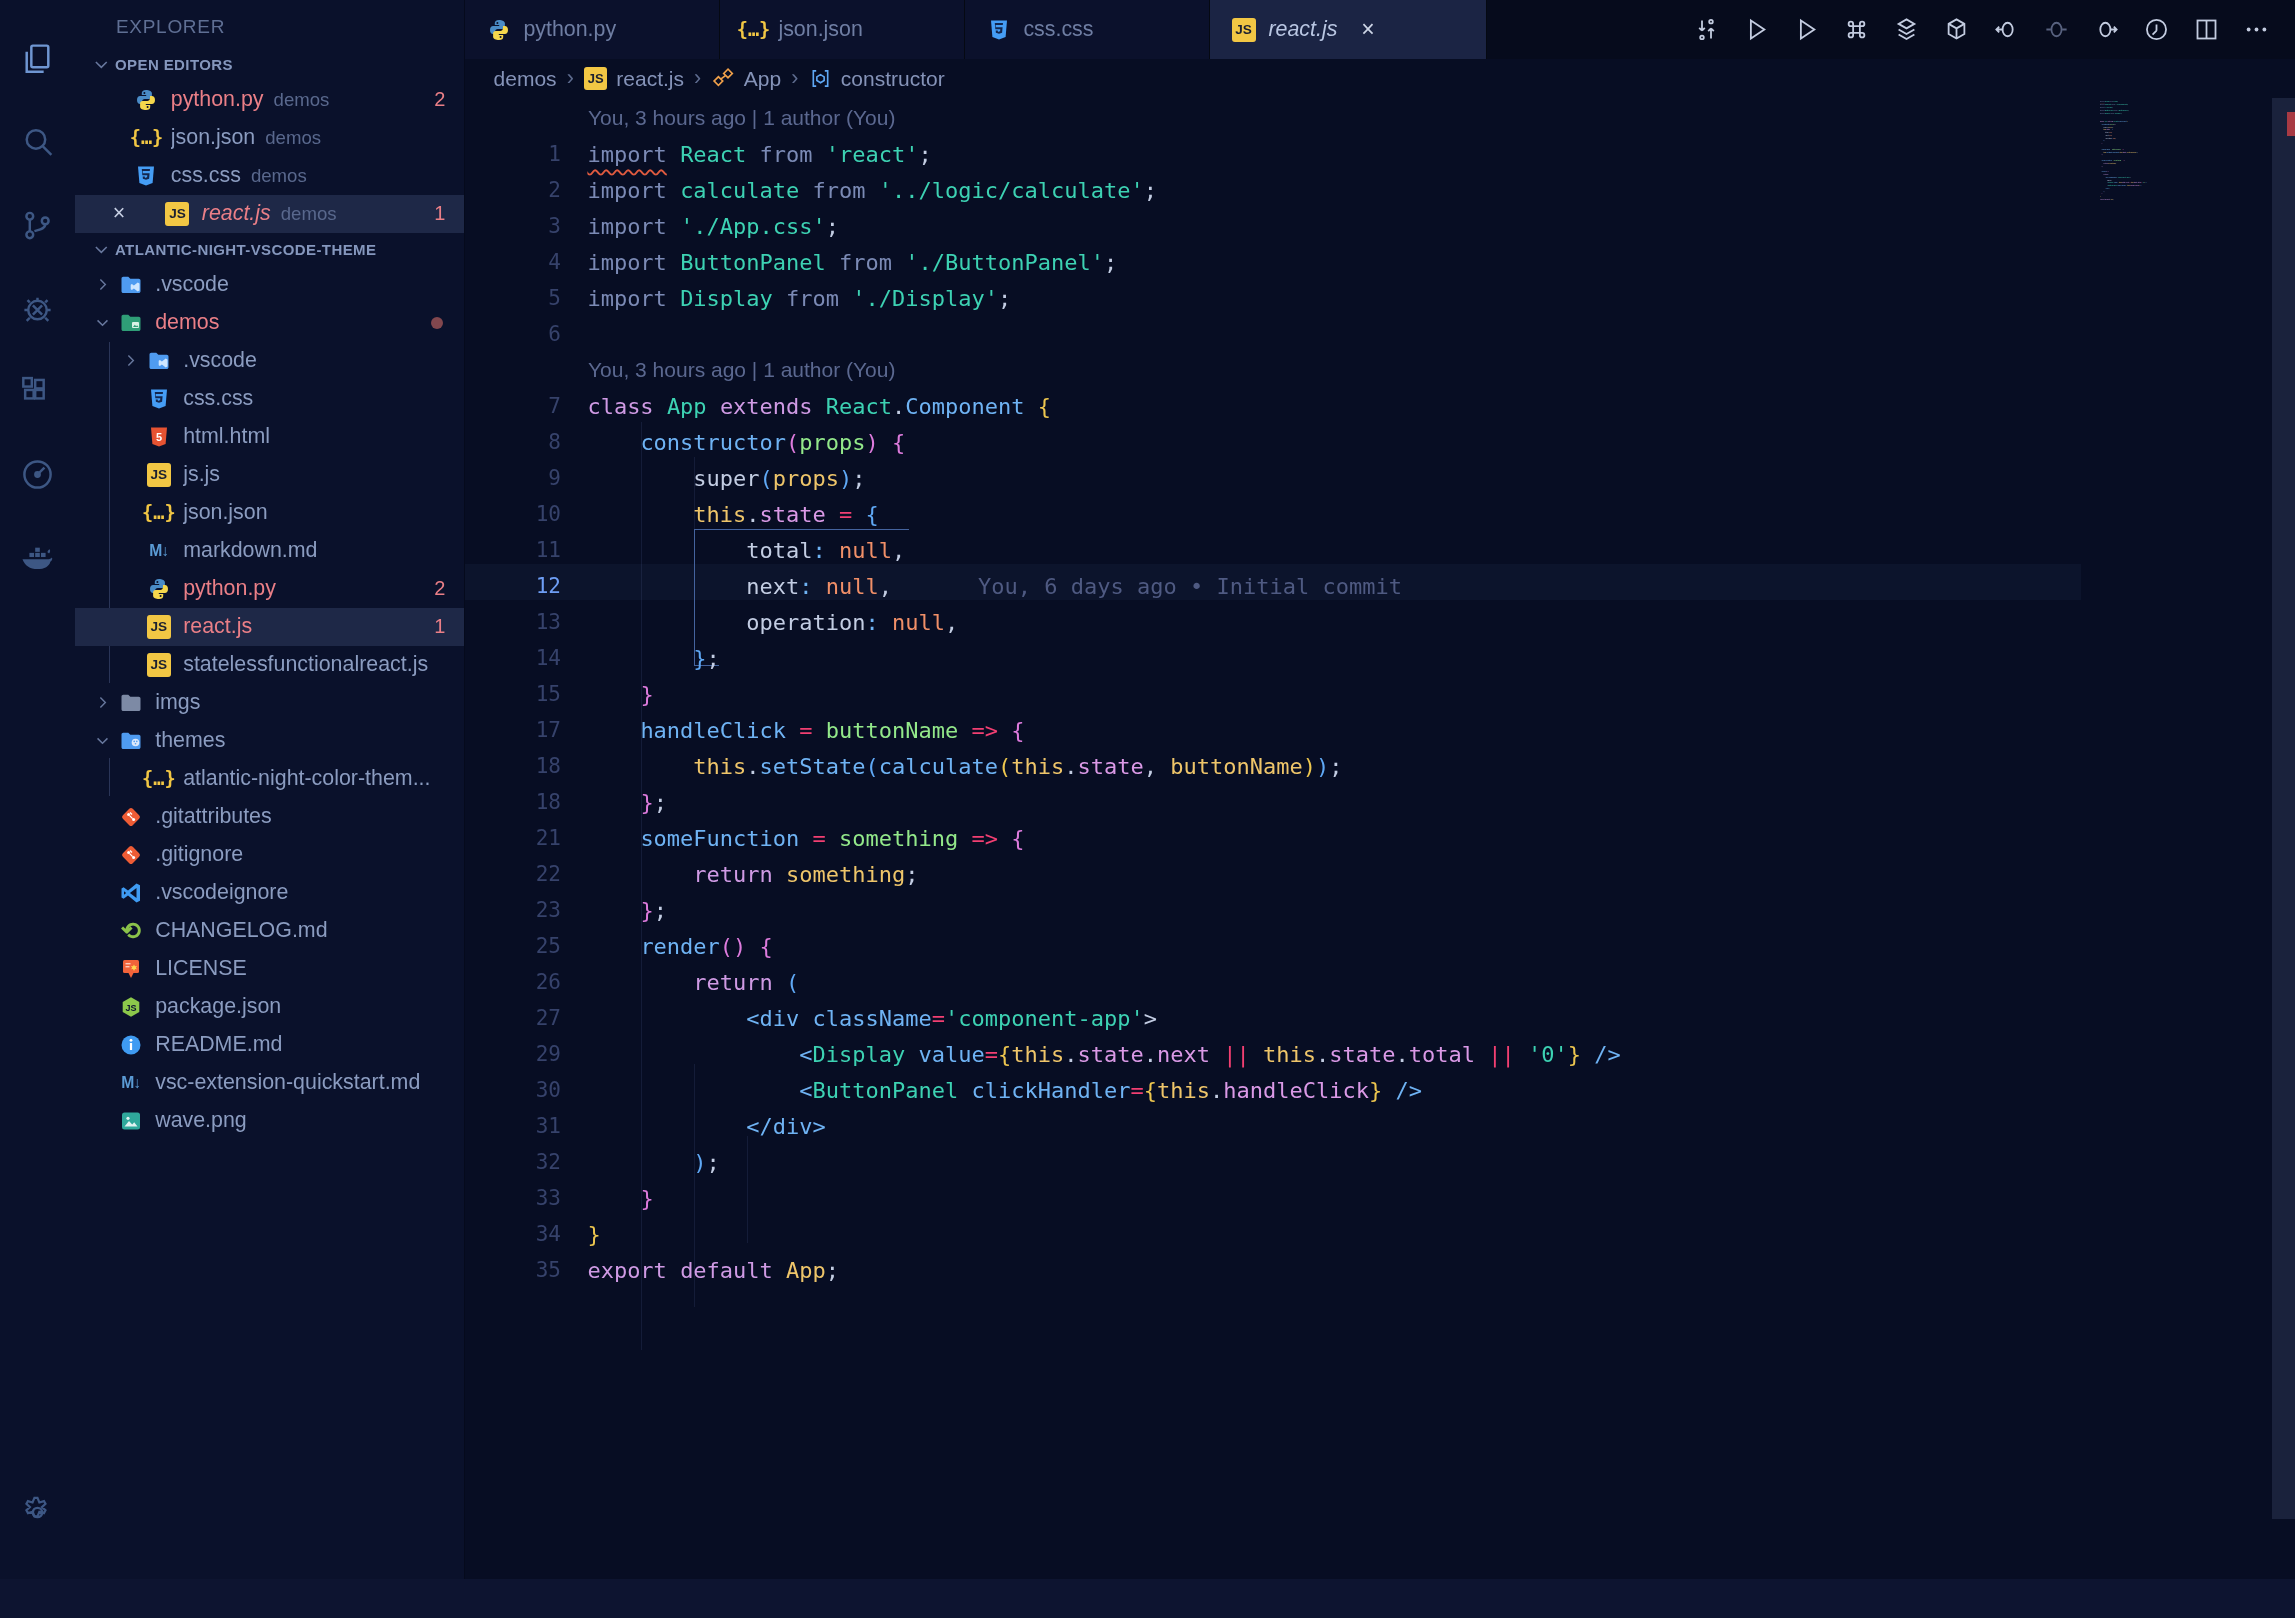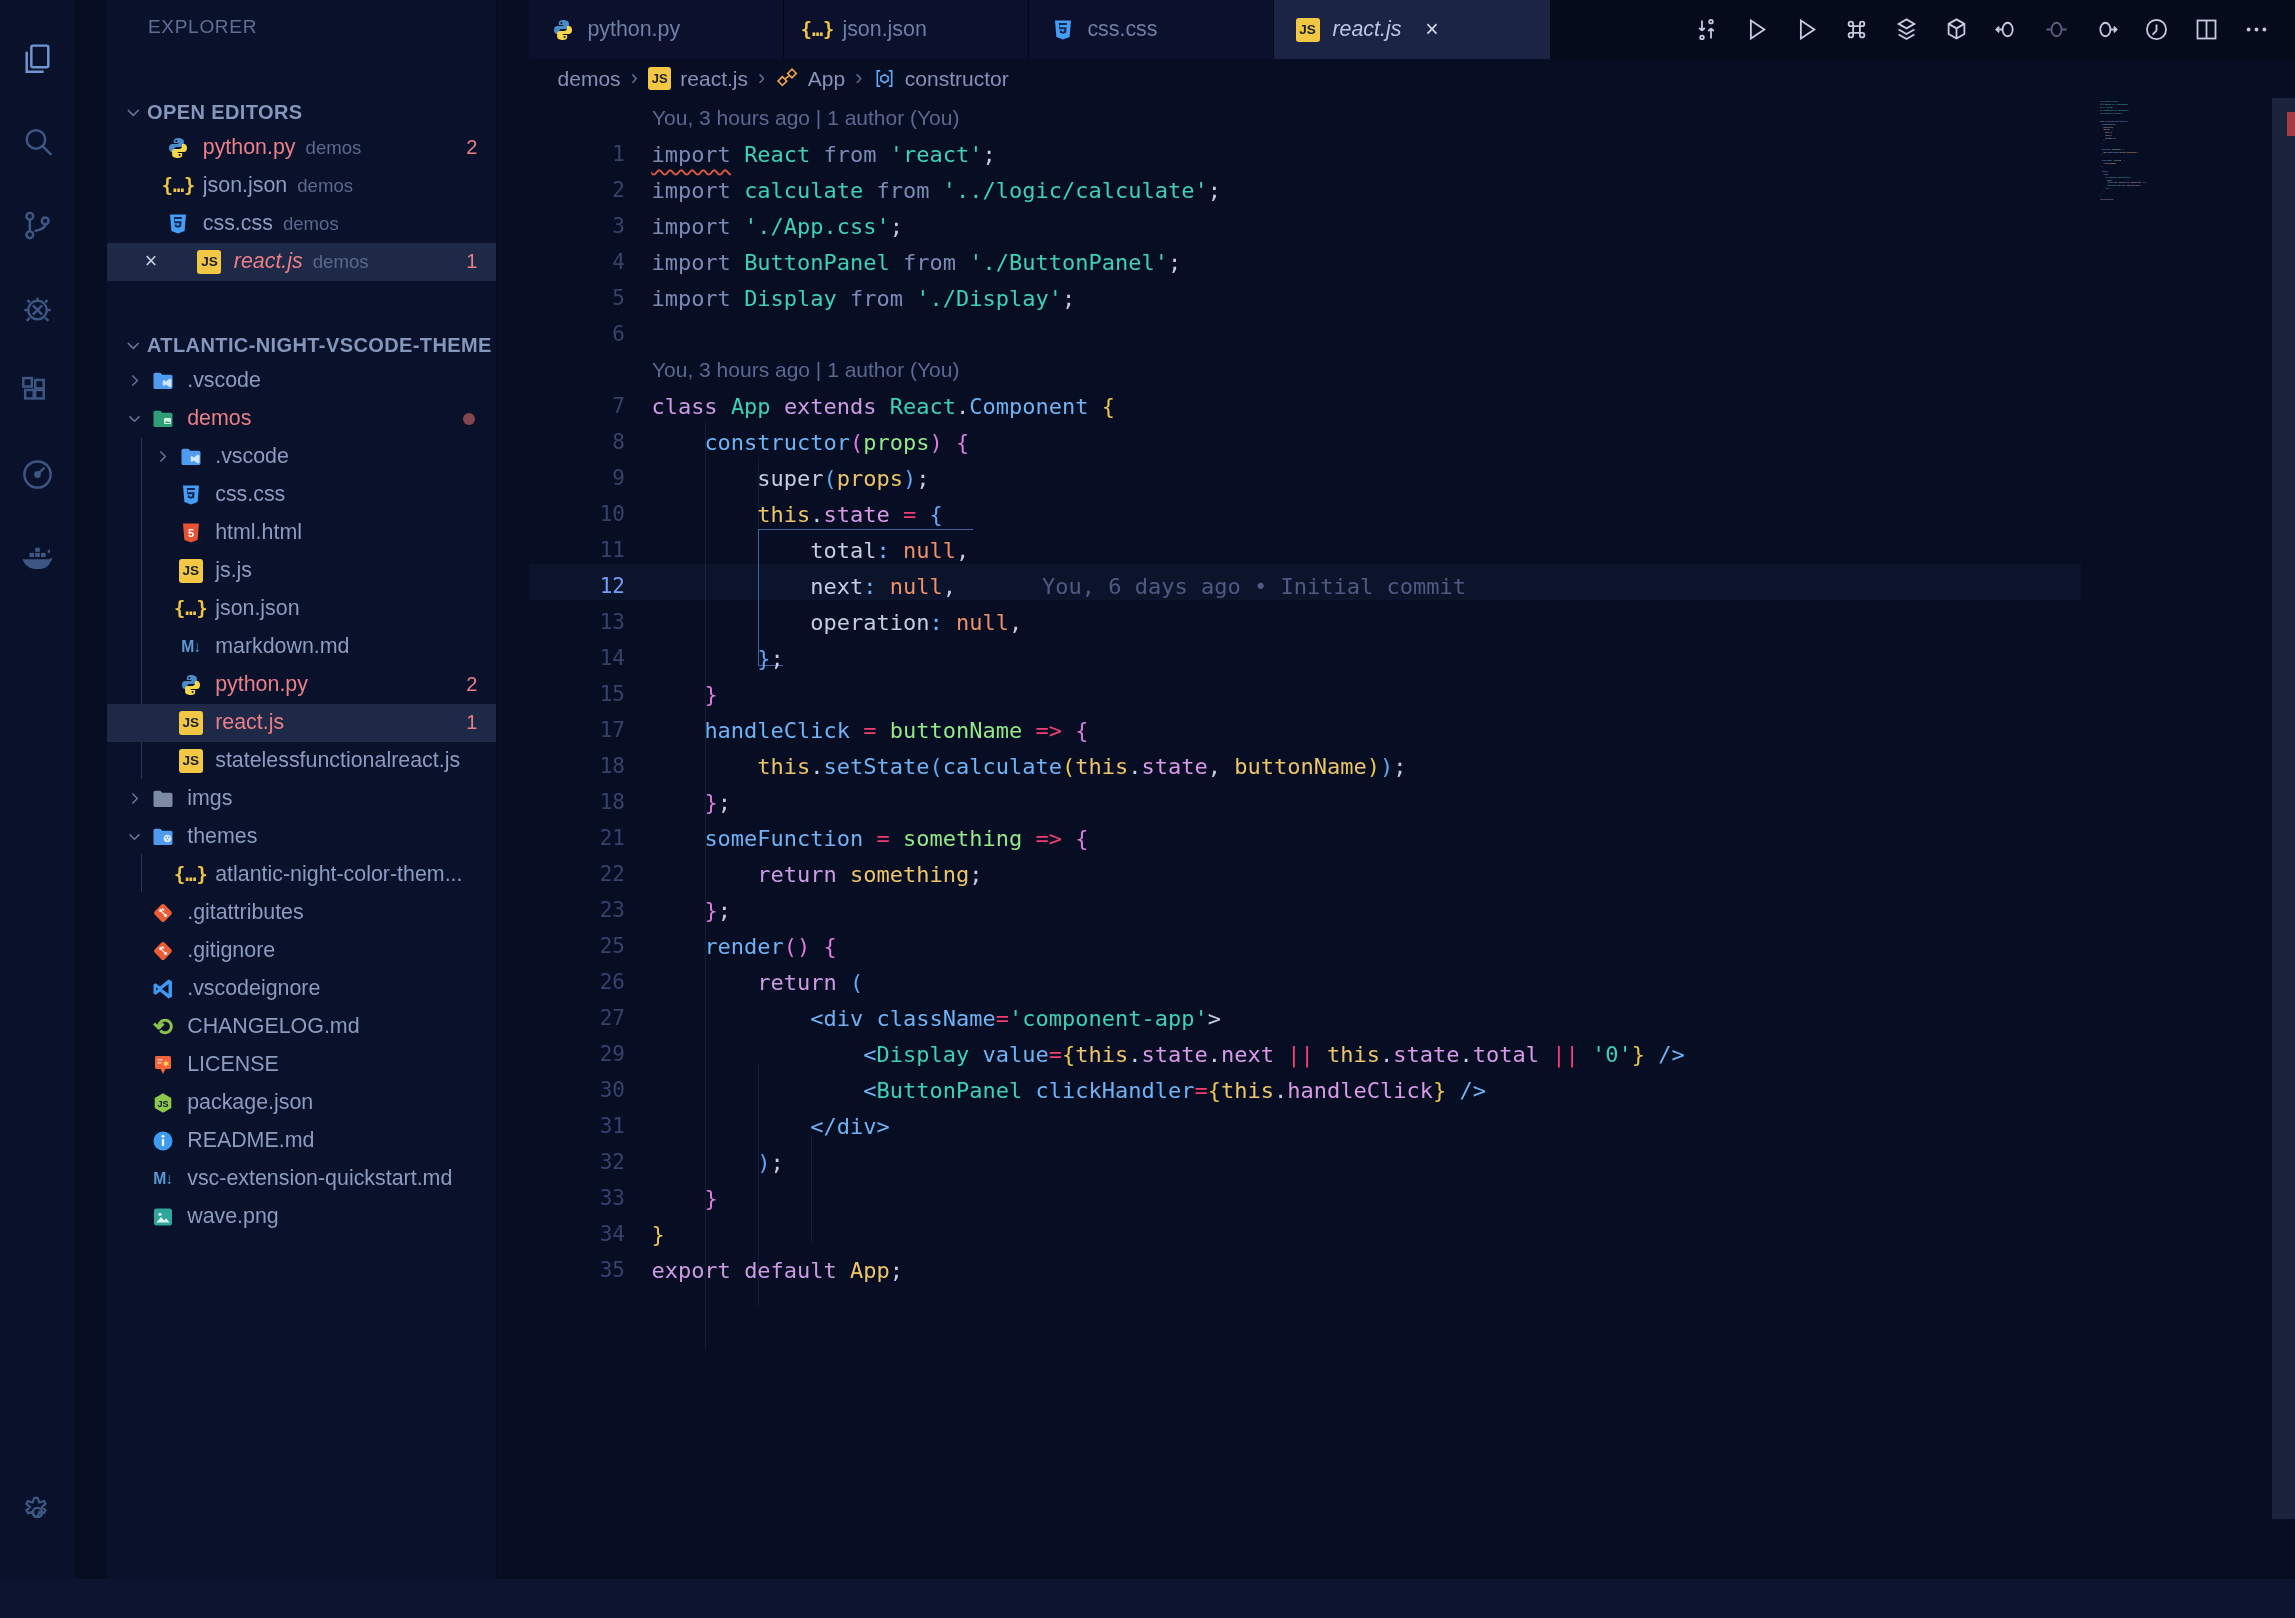--- a/index.html
+++ b/index.html
@@ -1,34 +1,34 @@
 <!DOCTYPE html>
 <html style="font-size:11.4px"><head>
 <meta charset="utf-8">
 <style>
   html,body{margin:0;padding:0;background:#070d23;}
   body{width:2295px;height:1618px;overflow:hidden;font-family:"Liberation Sans",sans-serif;
        -webkit-font-smoothing:antialiased;}
   #app{display:flex;flex-direction:column;width:100%;height:100%;}
-  #main{display:flex;flex:1;min-height:0;gap:32px;}
+  #main{display:flex;flex:1;min-height:0;}
 
   
   #activitybar{width:75px;background:#0a112b;display:flex;flex-direction:column;align-items:center;
                padding-top:18.6px;flex:none;}
   .ab-item{height:83px;display:flex;align-items:center;justify-content:center;width:100%;color:#3d5784;cursor:pointer;}
   .ab-item.active{color:#6f96d2;}
   .ab-item svg{width:37px;height:37px;}
   #ab-bottom{margin-top:auto;margin-bottom:24px;}
 
   
   #sidebar{width:389px;background:#0a112b;border-right:1.4px solid #050a1c;display:flex;flex-direction:column;
            flex:none;color:#8b9cc0;position:relative;}
   #sb-title{font-size:19px;color:#5f6f94;letter-spacing:0.7px;padding:15.7px 0 10px 41px;}
-  .sect-head{display:flex;align-items:center;height:33px;font-weight:bold;font-size:20px;color:#8597bd;
-             letter-spacing:0.4px;padding-left:13px;cursor:pointer;margin-top:48px;}
+  .sect-head{display:flex;align-items:center;height:33px;font-weight:bold;font-size:15px;color:#8597bd;
+             letter-spacing:0.4px;padding-left:13px;cursor:pointer;}
   .sect-head .chev{width:27px;height:27px;display:inline-flex;align-items:center;justify-content:center;color:#68789e;}
   .sect-head .chev svg{width:18.6px;height:18.6px;}
   .row{display:flex;align-items:center;height:38px;font-size:21.4px;color:#8b9cc0;cursor:pointer;position:relative;}
   .row.sel{background:#1e2847;}
   .row .close{width:31px;text-align:center;color:#c7d0e4;font-size:21.4px;flex:none;}
   .row .chevslot{width:28.6px;flex:none;display:flex;justify-content:center;color:#68789e;}
   .row .chevslot svg{width:17px;height:17px;}
   .row .fi{width:28.6px;height:28.6px;flex:none;display:flex;align-items:center;justify-content:center;margin-right:10px;}
   .row .fi svg{width:24px;height:24px;}
   .row .nm{white-space:nowrap;overflow:hidden;}

